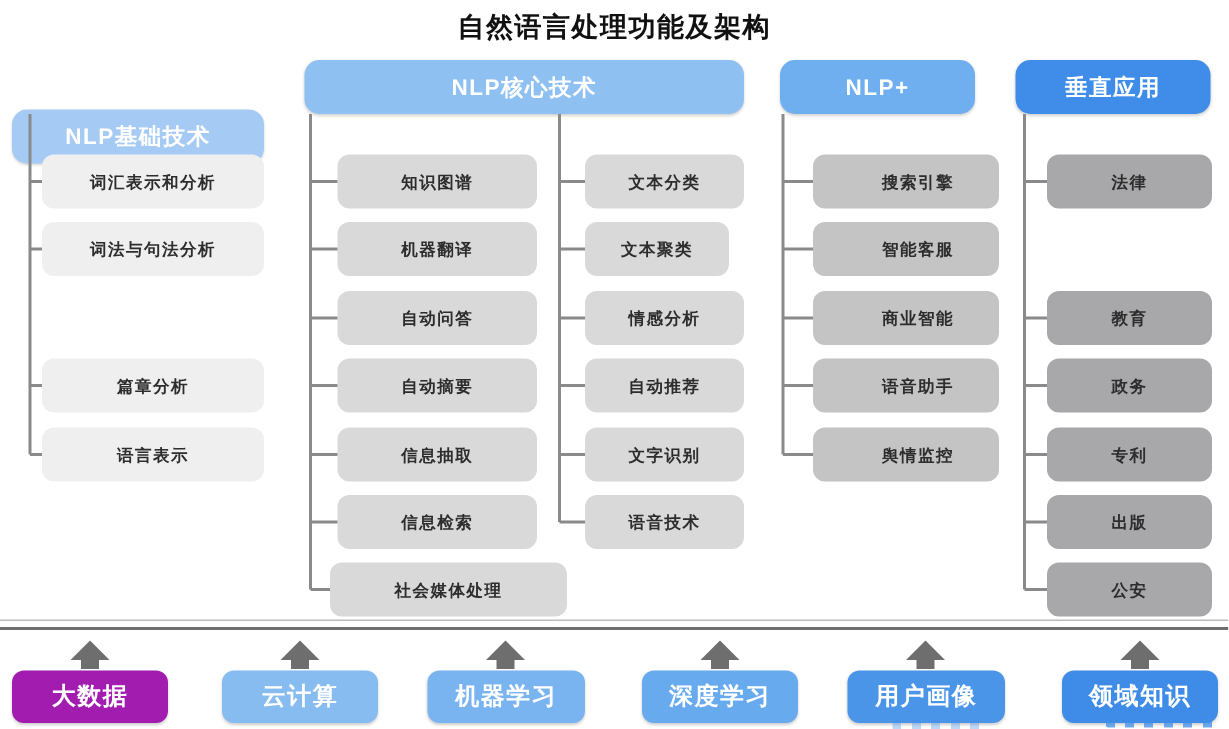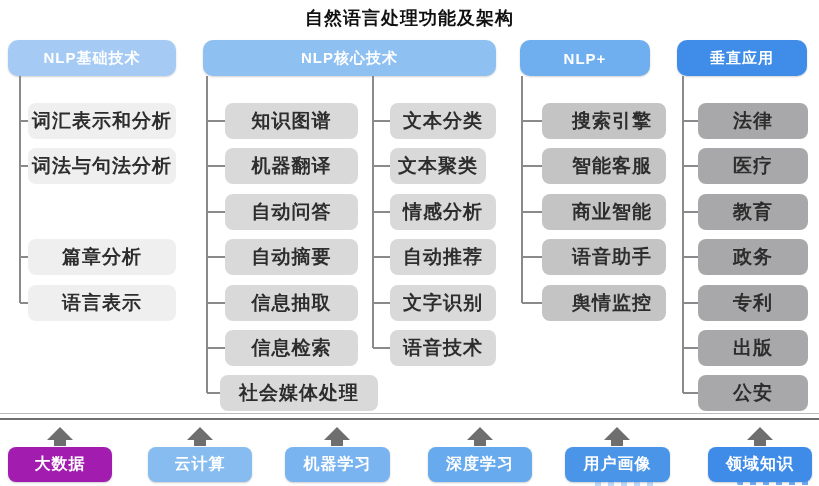--- a/index.html
+++ b/index.html
@@ -12,28 +12,28 @@
   }
   .title{
     position:absolute;left:0;top:6px;width:100%;text-align:center;
     font-size:18px;font-weight:bold;color:#111;letter-spacing:1px;
   }
   .hdr{
     position:absolute;height:36px;border-radius:10px;color:#fff;font-weight:bold;
     font-size:15px;display:flex;align-items:center;justify-content:center;
     box-shadow:0 1px 2px rgba(0,0,0,.18);letter-spacing:1px;
   }
-  .h1{background:var(--header-level1);}
+  .h1{background:var(--header-level1);margin-top:33px;}
   .h2{background:var(--header-level2);}
   .h3{background:var(--header-level3);}
   .h4{background:var(--header-level4);}
   .vline{position:absolute;width:2px;background:var(--connector);}
   .n{
     position:absolute;height:36px;border-radius:8px;color:var(--text-dark);
-    font-size:19px;font-weight:bold;display:flex;align-items:center;justify-content:center;
+    font-size:11px;font-weight:bold;display:flex;align-items:center;justify-content:center;
     letter-spacing:1px;
   }
   .n::before{content:"";position:absolute;top:17px;height:2px;background:var(--connector);}
   .b8::before{left:-8px;width:8px;}
   .b18::before{left:-18px;width:18px;}
   .b13::before{left:-13px;width:13px;}
   .b17::before{left:-17px;width:17px;}
   .b20::before{left:-20px;width:20px;}
   .b15::before{left:-15px;width:15px;}
   .l1{background:var(--item-level1);}
@@ -96,21 +96,20 @@
   <div class="n l2 b17" style="left:390px;top:285px;width:106px">文字识别</div>
   <div class="n l2 b17" style="left:390px;top:330px;width:106px">语音技术</div>
 
   <div class="n l3 b20" style="left:542px;top:103px;width:108px">搜索引擎</div>
   <div class="n l3 b20" style="left:542px;top:148px;width:108px">智能客服</div>
   <div class="n l3 b20" style="left:542px;top:194px;width:108px">商业智能</div>
   <div class="n l3 b20" style="left:542px;top:239px;width:108px">语音助手</div>
   <div class="n l3 b20" style="left:542px;top:285px;width:108px">舆情监控</div>
 
   <div class="n l4 b15" style="left:698px;top:103px;width:110px">法律</div>
-  <div class="n l4 b15" style="left:698px;top:148px;width:110px">医疗</div>
   <div class="n l4 b15" style="left:698px;top:194px;width:110px">教育</div>
   <div class="n l4 b15" style="left:698px;top:239px;width:110px">政务</div>
   <div class="n l4 b15" style="left:698px;top:285px;width:110px">专利</div>
   <div class="n l4 b15" style="left:698px;top:330px;width:110px">出版</div>
   <div class="n l4 b15" style="left:698px;top:375px;width:110px">公安</div>
 
   <div class="separator"></div>
 
   <div class="arrow" style="left:47px">
       <div class="head"></div>

